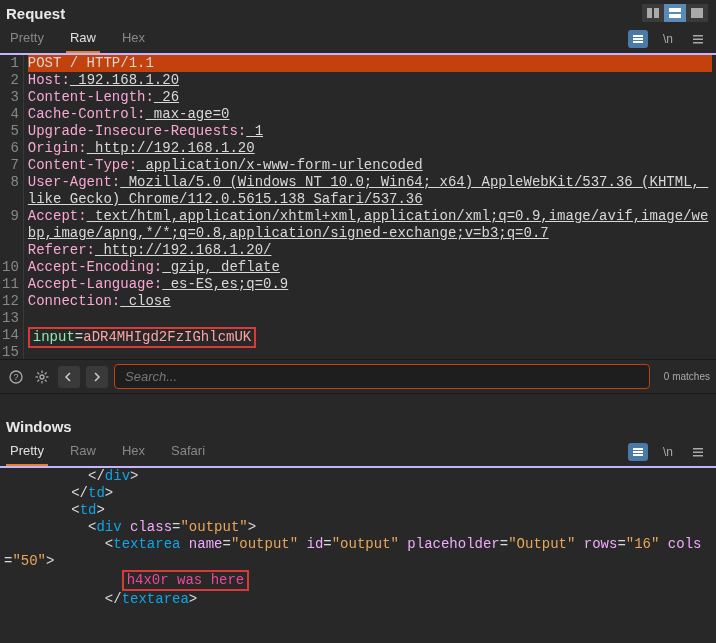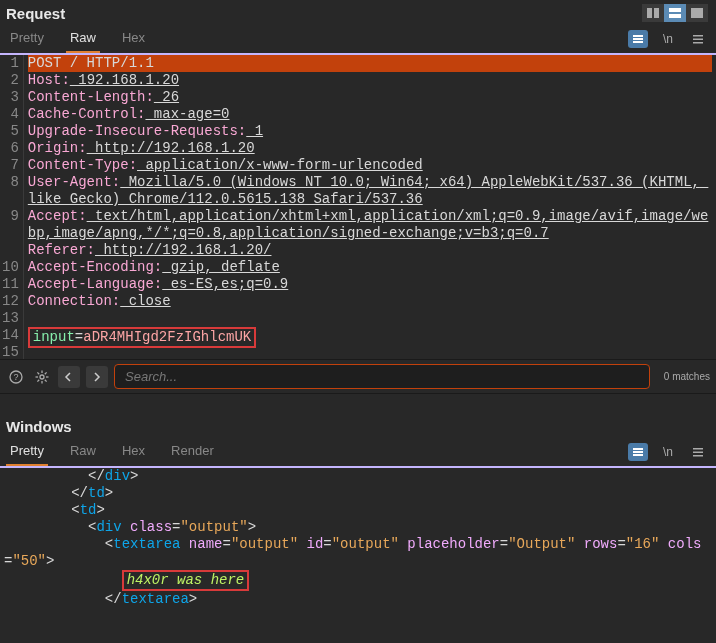--- a/index.html
+++ b/index.html
@@ -156,21 +156,21 @@
 .search-input::placeholder { color: #777; font-style: italic; }
 .matches {
   color: #aaa;
   font-size: 10px;
   padding-left: 8px;
 }
 .html-tag { color: #d8d8d8; }
 .html-name { color: #0ea5e9; }
 .html-attr { color: #f0abfc; }
 .html-str { color: #e8a85a; }
-.html-txt { color: #bef264; font-style: italic; }
+.html-txt { color: #ec4899; }
 .indent { white-space: pre; }
 #request-code { height: 304px; overflow: hidden; }
 #response-code { height: 140px; overflow: hidden; }
 .spacer-response { height: 20px; }
 </style>
 </head>
 <body>
 
 <div class="panel-header">
   <div class="panel-title">Request</div>
@@ -265,21 +265,21 @@
 
 <div class="panel-header">
   <div class="panel-title">Windows</div>
 </div>
 
 <div class="tabs-row">
   <div class="tabs">
     <div class="tab active">Pretty</div>
     <div class="tab">Raw</div>
     <div class="tab">Hex</div>
-    <div class="tab">Render</div>
+    <div class="tab">Safari</div>
   </div>
   <div class="tab-tools">
     <button class="tool-btn blue">
         <svg width="12" height="12">
           <rect x="1" y="2" width="10" height="2" fill="#fff"></rect>
           <rect x="1" y="5" width="10" height="2" fill="#fff"></rect>
           <rect x="1" y="8" width="10" height="2" fill="#fff"></rect>
         </svg>
       </button>
     <button class="tool-btn">\n</button>

